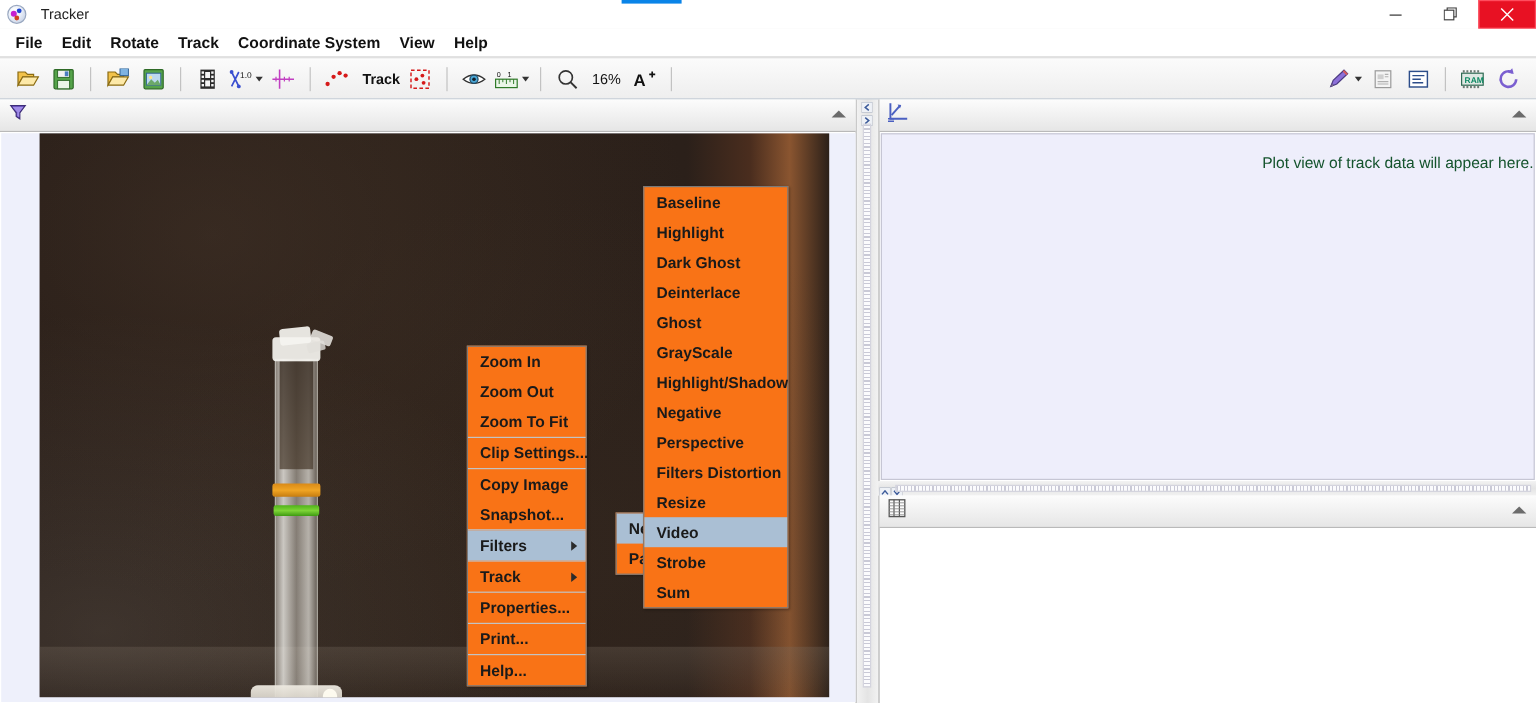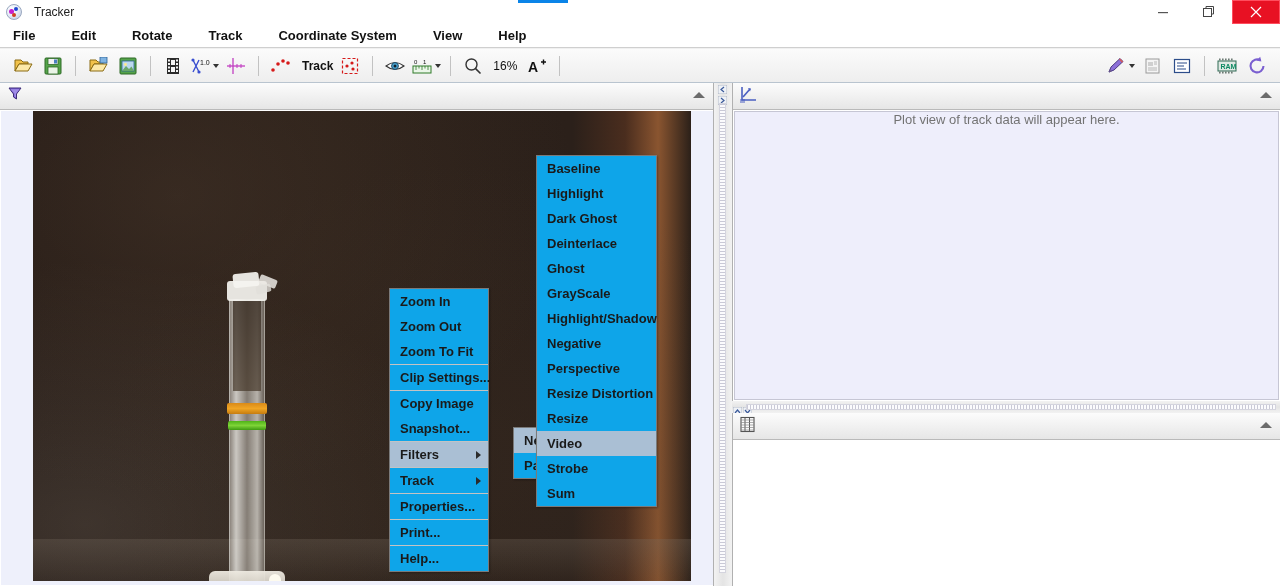--- a/index.html
+++ b/index.html
@@ -24,21 +24,21 @@
   .tb-title{ font-size:12px; color:#222; margin-left:12px; }
   .win-btns{ position:absolute; right:0; top:0; height:24px; display:flex; }
   .win-btn{ width:46px; height:24px; display:flex; align-items:center;
     justify-content:center; font-size:12px; color:#333; }
   .win-btn.close{ width:48px; background:#e81123; color:#fff;
     border:1px solid #f06; border-color:#ff4d5e; }
 
   
   .menubar{ position:absolute; left:0; top:24px; width:1280px; height:24px;
     background:#ffffff; display:flex; align-items:center;
-    border-bottom:1px solid #cfcfcf;gap:20px; }
+    border-bottom:1px solid #cfcfcf; }
   .menu-item{ font-size:13px; font-weight:bold; color:#111;
     padding:3px 7px; margin-left:2px; white-space:nowrap; }
   .menu-item:first-child{ margin-left:6px; }
 
   
   .toolbar{ position:absolute; left:0; top:49px; width:1280px; height:34px;
     background:linear-gradient(#fbfbfb,#eeeeee); border-bottom:1px solid #b9c4cf;
     display:flex; align-items:center; }
   .tool{ height:26px; min-width:26px; display:flex; align-items:center;
     justify-content:center; margin:0 2px; position:relative; }
@@ -115,32 +115,32 @@
   .vsplit-btn svg{ display:block; }
 
   
   .rightwrap{ position:absolute; left:732px; top:0; width:548px; height:503px; }
   .plotpanel{ position:absolute; left:0; top:0; width:548px; height:318px;
     background:#fff; border-left:1px solid #b0b0b0; }
   .tablepanel{ position:absolute; left:0; top:330px; width:548px; height:173px;
     background:#fff; border-left:1px solid #b0b0b0; }
   .panel-body{ position:absolute; left:1px; right:1px; top:28px; bottom:1px;
     background:#eeeefb; border:1px solid #c6c6d4; }
-  .panel-msg{ text-align:center; font-size:13px; color:#737373;
-    }
+  .panel-msg{ text-align:right; font-size:13px; color:#14532d;
+    padding-top:16px; }
   .hsplit{ position:absolute; left:0; top:318px; width:548px; height:12px;
     background:linear-gradient(180deg,#f2f2f2,#e4e4e4,#f2f2f2); }
   .hsplit-grip{ position:absolute; left:14px; top:3px; right:4px; height:6px;
     background:repeating-linear-gradient(90deg,
       #c9c9d6 0px,#c9c9d6 1px, #fbfbfd 1px,#fbfbfd 3px); border:1px solid #d4d4de;}
   .hsplit-btn{ position:absolute; top:1px; width:9px; height:9px; }
   .hsplit-btn.a{ left:1px; } .hsplit-btn.b{ left:11px; }
 
   
-  .ctx{ position:absolute; background:#0ea5e9; border:1px solid #7a7a7a;
+  .ctx{ position:absolute; background:#f97316; border:1px solid #7a7a7a;
     box-shadow:1px 1px 2px rgba(0,0,0,.30); z-index:40; }
   .ctx-item{ height:25px; display:flex; align-items:center; padding:0 10px;
     font-size:13px; font-weight:bold; color:#1a1a1a; white-space:nowrap;
     position:relative; }
   .ctx-item.sel{ background:#aabfd4; }
   .ctx-sep{ height:1px; background:#c3c3c3; margin:0; }
   .arrow-r{ position:absolute; right:7px; top:9px; width:0;height:0;
     border-top:4px solid transparent;border-bottom:4px solid transparent;
     border-left:5px solid #2b2b2b; }
 
@@ -505,18 +505,18 @@
 <div class="ctx" id="ctx-new">
   <div class="ctx-item">Baseline</div>
   <div class="ctx-item">Highlight</div>
   <div class="ctx-item">Dark Ghost</div>
   <div class="ctx-item">Deinterlace</div>
   <div class="ctx-item">Ghost</div>
   <div class="ctx-item">GrayScale</div>
   <div class="ctx-item">Highlight/Shadow</div>
   <div class="ctx-item">Negative</div>
   <div class="ctx-item">Perspective</div>
-  <div class="ctx-item">Resize Distortion</div>
+  <div class="ctx-item">Filters Distortion</div>
   <div class="ctx-item">Resize</div>
   <div class="ctx-item sel">Video</div>
   <div class="ctx-item">Strobe</div>
   <div class="ctx-item">Sum</div>
 </div>
 
 </body></html>

